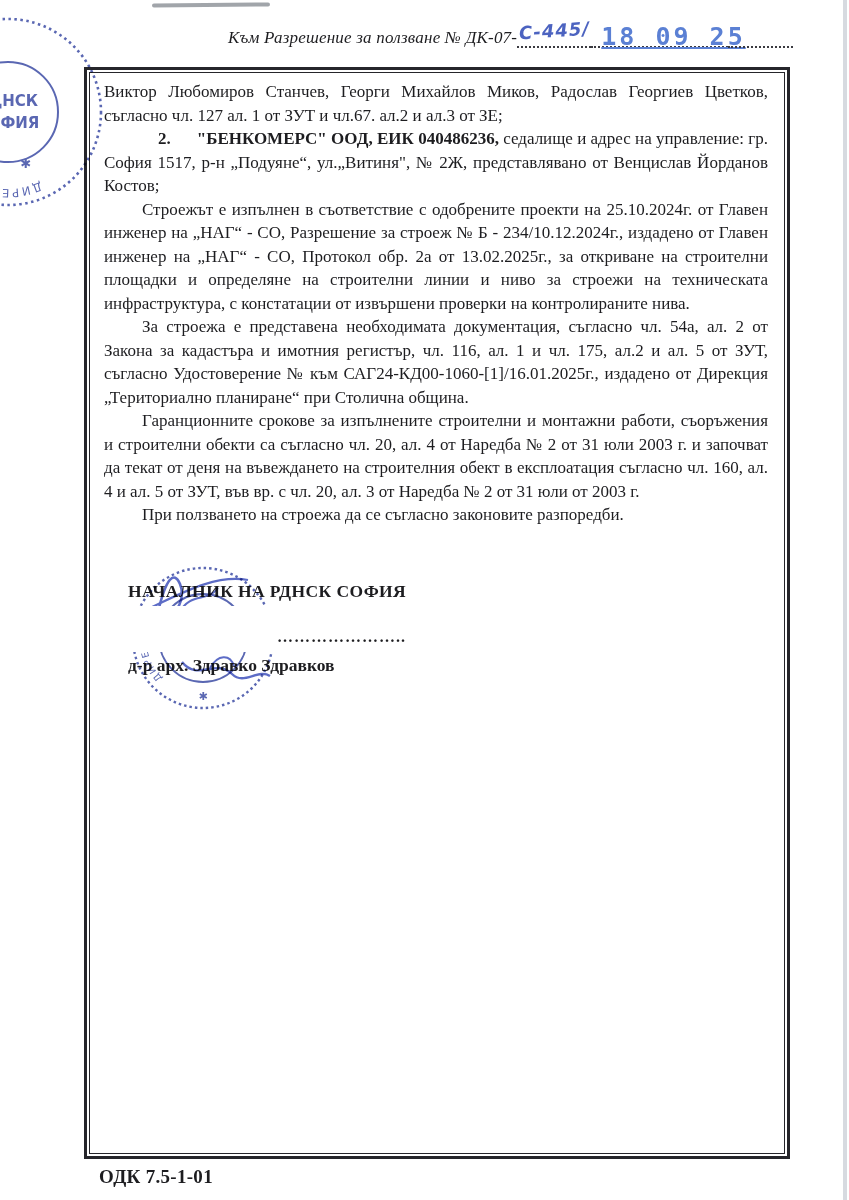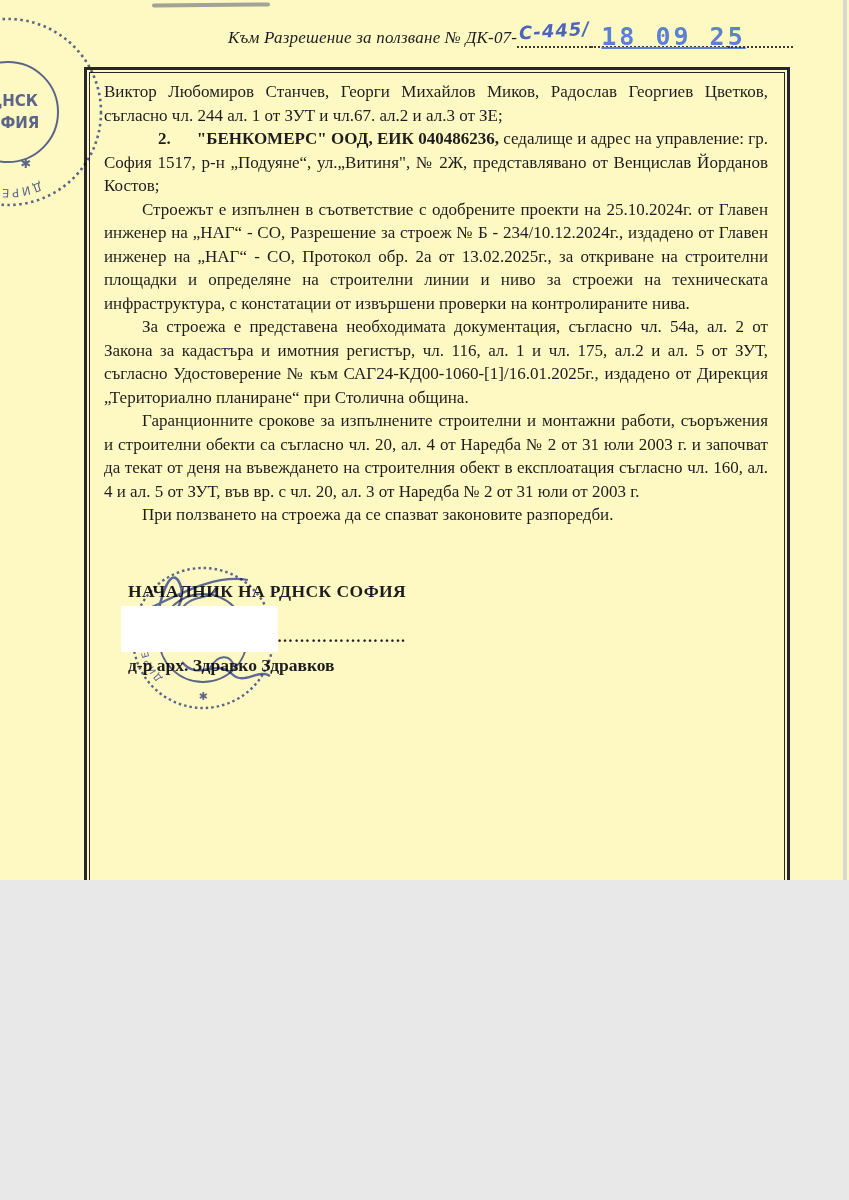--- a/index.html
+++ b/index.html
@@ -1,19 +1,19 @@
 <!DOCTYPE html>
 <html><head>
 <meta charset="utf-8">
 <style>
   html,body{margin:0;padding:0;background:#e8e8e8;}
   .page{
     position:relative;
-    width:849px;height:880px;
-    background:#fef9c3;
+    width:849px;height:1200px;
+    background:#ffffff;
     overflow:hidden;
     font-family:"Liberation Serif", serif;
     color:#1d1d20;
   }
   
   .scan-edge-right{position:absolute;right:2px;top:0;width:4px;height:1200px;background:#c9ced6;opacity:.75;}
   .scan-smudge-top{position:absolute;left:152px;top:3px;width:118px;height:4px;background:#6e747d;opacity:.65;border-radius:2px;transform:rotate(-.6deg);}
 
   
   .header-line{
@@ -77,26 +77,26 @@
       </span>
       <span class="dotted-seg seg-date">
         <span class="date-stamp">18 09 25</span>
       </span>
       <span class="dotted-seg seg-tail"></span>
   </div>
 
   <div class="frame">
     <div class="frame-inner">
       <div class="frame-text">
-        <p>Виктор Любомиров Станчев, Георги Михайлов Миков, Радослав Георгиев Цветков, съгласно чл. 244 ал. 1 от ЗУТ и чл.67. ал.2 и ал.3 от ЗЕ;</p>
+        <p>Виктор Любомиров Станчев, Георги Михайлов Миков, Радослав Георгиев Цветков, съгласно чл. 127 ал. 1 от ЗУТ и чл.67. ал.2 и ал.3 от ЗЕ;</p>
         <p class="item"><span class="item-num">2.</span><span class="item-bold">"БЕНКОМЕРС" ООД, ЕИК 040486236, </span><span>седалище и адрес на управление: гр. София 1517, р-н „Подуяне“, ул.„Витиня", № 2Ж, представлявано от Венцислав Йорданов Костов;</span></p>
         <p class="indent gap-before">Строежът е изпълнен в съответствие с одобрените проекти на 25.10.2024г. от Главен инженер на „НАГ“ - СО, Разрешение за строеж № Б - 234/10.12.2024г., издадено от Главен инженер на „НАГ“ - СО, Протокол обр. 2а от 13.02.2025г., за откриване на строителни площадки и определяне на строителни линии и ниво за строежи на техническата инфраструктура, с констатации от извършени проверки на контролираните нива.</p>
         <p class="indent">За строежа е представена необходимата документация, съгласно чл. 54а, ал. 2 от Закона за кадастъра и имотния регистър, чл. 116, ал. 1 и чл. 175, ал.2 и ал. 5 от ЗУТ, съгласно Удостоверение № към САГ24-КД00-1060-[1]/16.01.2025г., издадено от Дирекция „Териториално планиране“ при Столична община.</p>
         <p class="indent">Гаранционните срокове за изпълнените строителни и монтажни работи, съоръжения и строителни обекти са съгласно чл. 20, ал. 4 от Наредба № 2 от 31 юли 2003 г. и започват да текат от деня на въвеждането на строителния обект в експлоатация съгласно чл. 160, ал. 4 и ал. 5 от ЗУТ, във вр. с чл. 20, ал. 3 от Наредба № 2 от 31 юли от 2003 г.</p>
-        <p class="indent">При ползването на строежа да се спазват законовите разпоредби.</p>
+        <p class="indent">При ползването на строежа да се съгласно законовите разпоредби.</p>
       </div>
     </div>
   </div>
 
   <div class="sig-title">НАЧАЛНИК НА РДНСК СОФИЯ</div>
   <div class="sig-dots">…………………..</div>
   <div class="sig-name">д-р арх. Здравко Здравков</div>
 
   <svg class="stamp-svg corner-stamp" width="220" height="230" viewBox="0 0 220 230">
     <defs>

